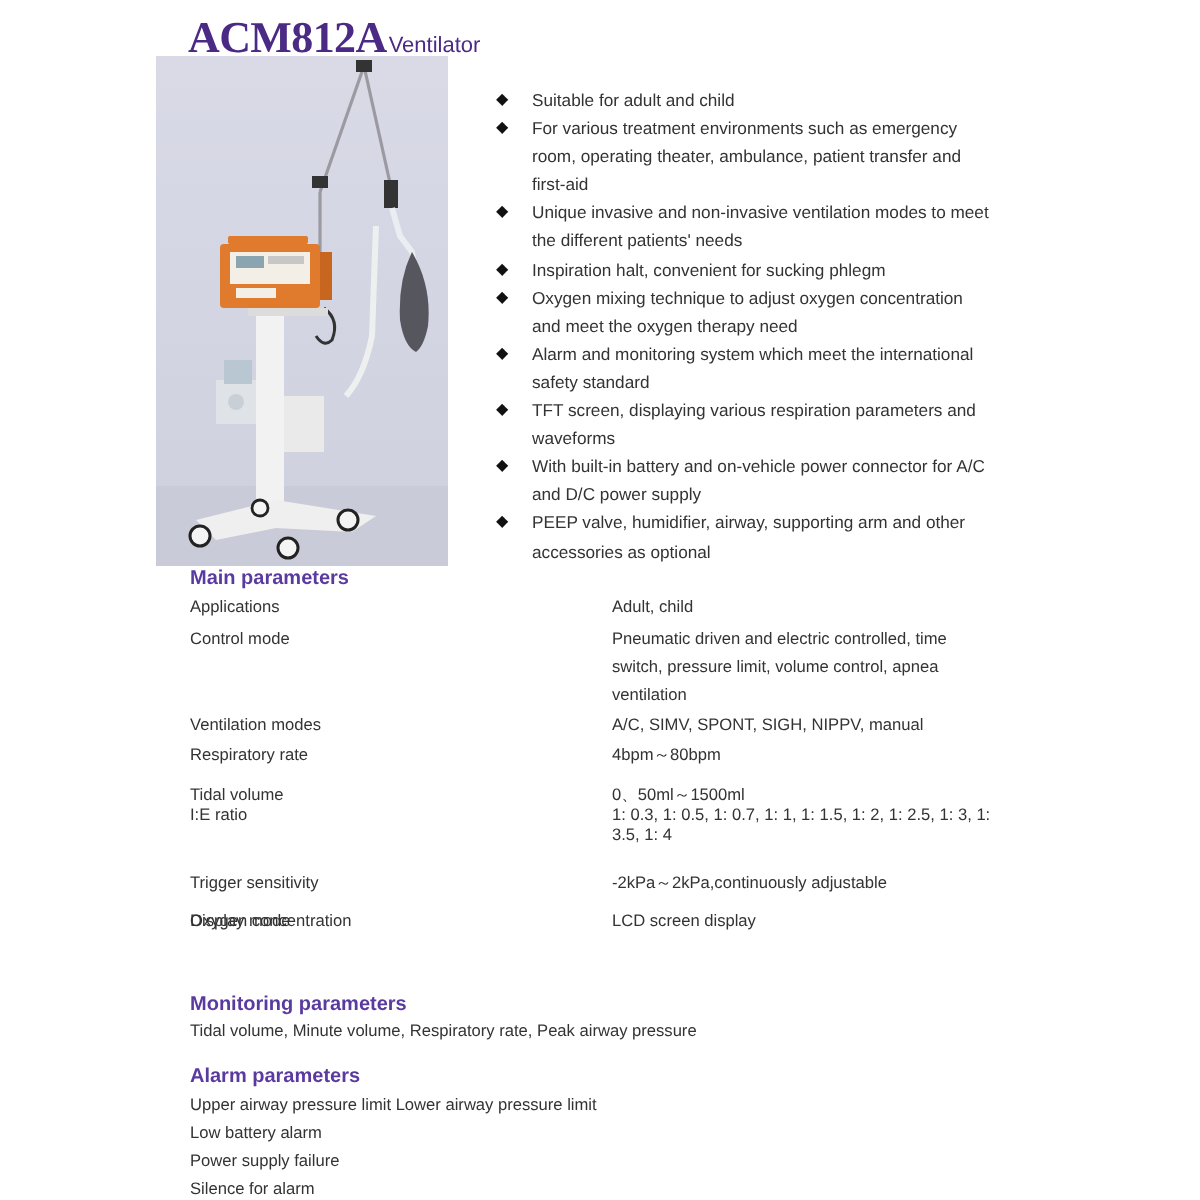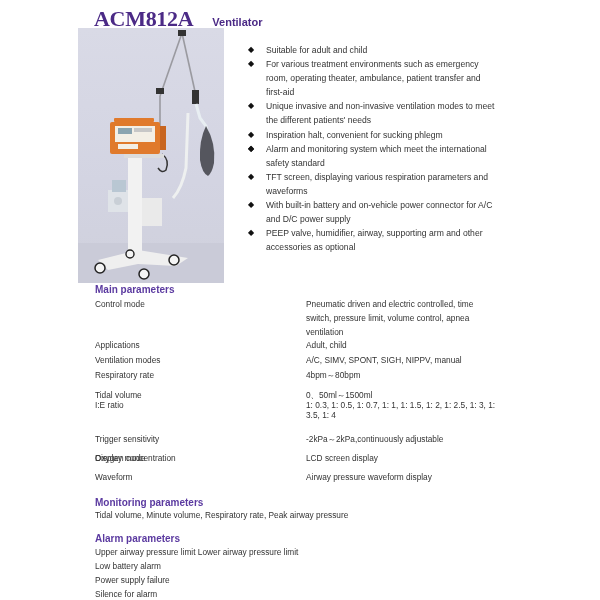--- a/index.html
+++ b/index.html
@@ -1,21 +1,21 @@
 <!DOCTYPE html>
 <html><head>
 <meta charset="utf-8">
 <style>
   html, body { margin: 0; padding: 0; background: #ffffff; }
   body { width: 600px; height: 600px; position: relative; overflow: hidden;
          font-family: "Liberation Sans", sans-serif; color: #333333; }
 
   .title { position: absolute; left: 94px; top: 6px; white-space: nowrap; color: #4b2a86; }
   .title .model { font-size: 22px; font-weight: bold; letter-spacing: -0.3px; font-family: Liberation Serif, serif; }
-  .title .sub { font-size: 11px; font-weight: bold; margin-left: 19px; }
+  .title .sub { font-size: 11px; font-weight: normal; margin-left: 1px; }
 
   .photo { position: absolute; left: 78px; top: 28px; width: 146px; height: 255px;
            background: linear-gradient(180deg, #d9dae6 0%, #d3d4e2 60%, #cfd0dc 100%); overflow: hidden; }
   .photo svg { position: absolute; left: 0; top: 0; }
 
   .features { position: absolute; left: 248px; top: 43px; width: 250px; margin: 0; padding: 0; list-style: none; }
   .features li { position: relative; padding-left: 18px; font-size: 8.6px; line-height: 14.1px; color: #333; }
   .features li .bullet { position: absolute; left: 0; top: 0; font-size: 8px; color: #111; }
 
   .section-title { position: absolute; left: 95px; font-size: 10px; font-weight: bold; color: #5b3aa0; }
@@ -77,37 +77,37 @@
     <circle cx="96" cy="232" r="5" fill="#f4f4f4" stroke="#222" stroke-width="1.5"></circle>
     <circle cx="66" cy="246" r="5" fill="#f4f4f4" stroke="#222" stroke-width="1.5"></circle>
   </svg>
 </div>
 
 <ul class="features">
   <li><span class="bullet">◆</span><span>Suitable for adult and child</span></li>
   <li><span class="bullet">◆</span><span>For various treatment environments such as emergency room, operating theater, ambulance, patient transfer and first-aid</span></li>
   <li><span class="bullet">◆</span><span>Unique invasive and non-invasive ventilation modes to meet the different patients' needs</span></li>
   <li><span class="bullet">◆</span><span>Inspiration halt, convenient for sucking phlegm</span></li>
-  <li><span class="bullet">◆</span></li>
+  <li><span class="bullet">◆</span><span>Oxygen mixing technique to adjust oxygen concentration and meet the oxygen therapy need</span></li>
   <li><span class="bullet">◆</span><span>Alarm and monitoring system which meet the international safety standard</span></li>
   <li><span class="bullet">◆</span><span>TFT screen, displaying various respiration parameters and waveforms</span></li>
   <li><span class="bullet">◆</span><span>With built-in battery and on-vehicle power connector for A/C and D/C power supply</span></li>
   <li><span class="bullet">◆</span><span>PEEP valve, humidifier, airway, supporting arm and other accessories as optional</span></li>
 </ul>
 
 <div class="section-title main">Main parameters</div>
 
 <div class="params">
+  <div class="prow" style="margin-bottom:3px">
+    <span class="label">Applications</span>
+    <div class="value">Adult, child</div>
+  </div>
   <div class="prow" style="line-height:14px;margin-bottom:0">
     <span class="label">Control mode</span>
     <div class="value">Pneumatic driven and electric controlled, time switch, pressure limit, volume control, apnea ventilation</div>
-  </div>
-  <div class="prow" style="margin-bottom:3px">
-    <span class="label">Applications</span>
-    <div class="value">Adult, child</div>
   </div>
   <div class="prow" style="margin-top:2px;margin-bottom:3px">
     <span class="label">Ventilation modes</span>
     <div class="value">A/C, SIMV, SPONT, SIGH, NIPPV, manual</div>
   </div>
   <div class="prow" style="margin-bottom:9px">
     <span class="label">Respiratory rate</span>
     <div class="value">4bpm～80bpm</div>
   </div>
   <div class="prow" style="line-height:10px">
@@ -122,24 +122,20 @@
     <span class="label">Trigger sensitivity</span>
     <div class="value">-2kPa～2kPa,continuously adjustable</div>
   </div>
   <div class="prow" style="margin-bottom:7px">
     <span class="label">Oxygen concentration</span>
   </div>
   <div class="prow" style="margin-bottom:7px">
     <span class="label">Display mode</span>
     <div class="value">LCD screen display</div>
   </div>
-  <div class="prow">
-    <span class="label">Waveform</span>
-    <div class="value">Airway pressure waveform display</div>
-  </div>
 </div>
 
 <div class="section-title" style="top:497px">Monitoring parameters</div>
 <div class="plain" style="top:510px">Tidal volume, Minute volume, Respiratory rate, Peak airway pressure</div>
 
 <div class="section-title" style="top:533px">Alarm parameters</div>
 <div class="plain" style="top:547px">Upper airway pressure limit Lower airway pressure limit</div>
 <div class="plain" style="top:561px">Low battery alarm</div>
 <div class="plain" style="top:575px">Power supply failure</div>
 <div class="plain" style="top:589px">Silence for alarm</div>

